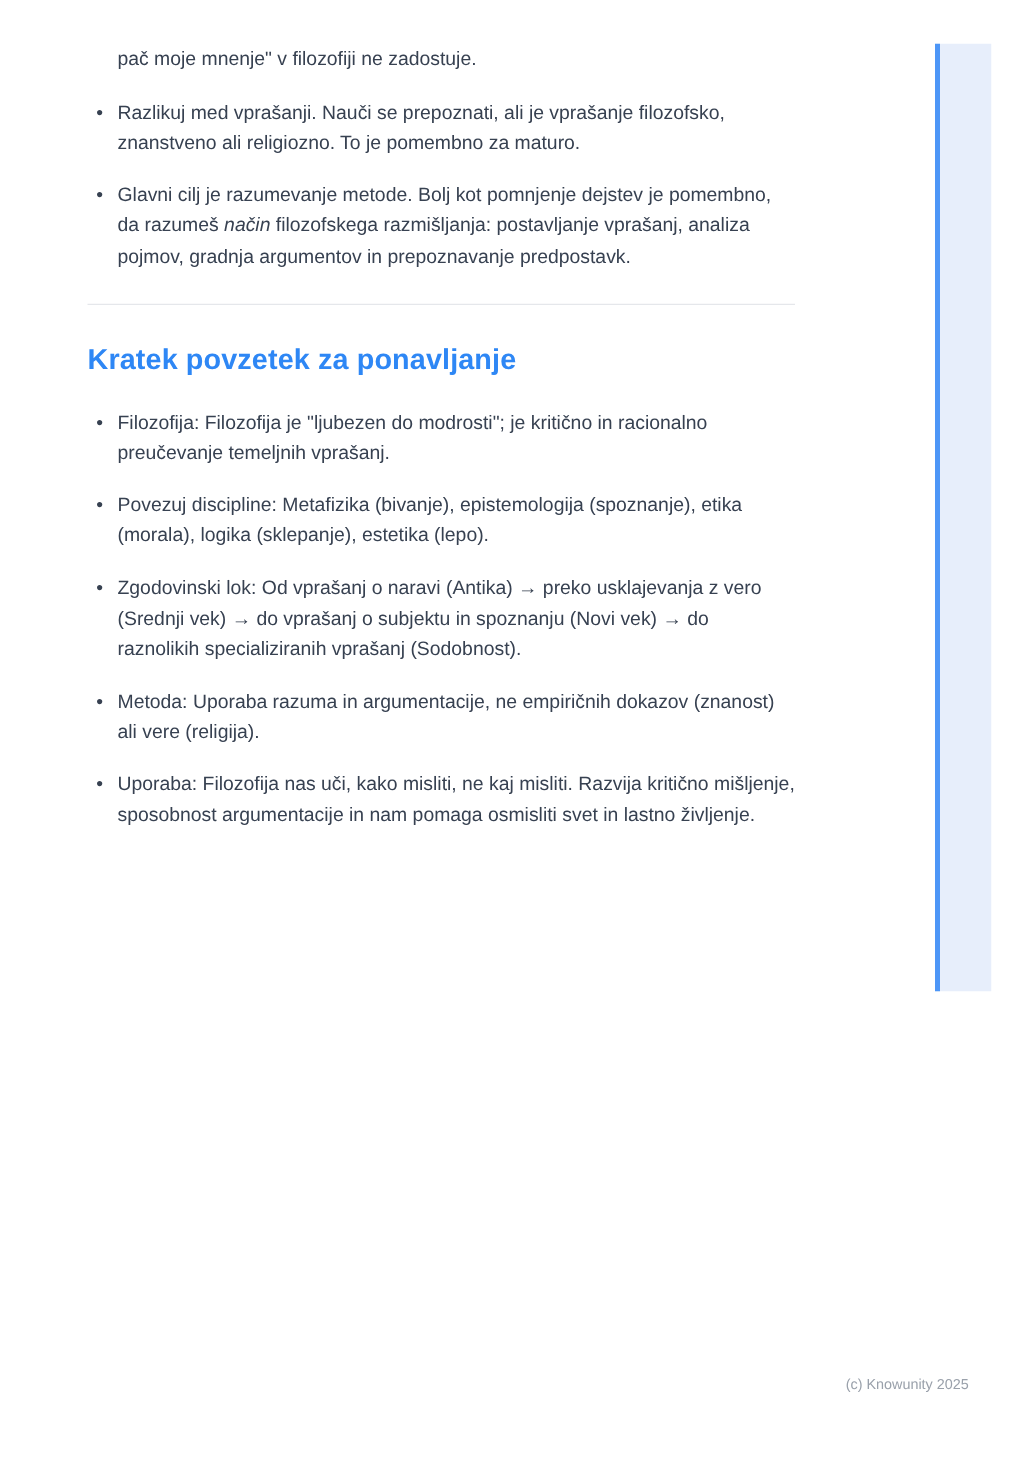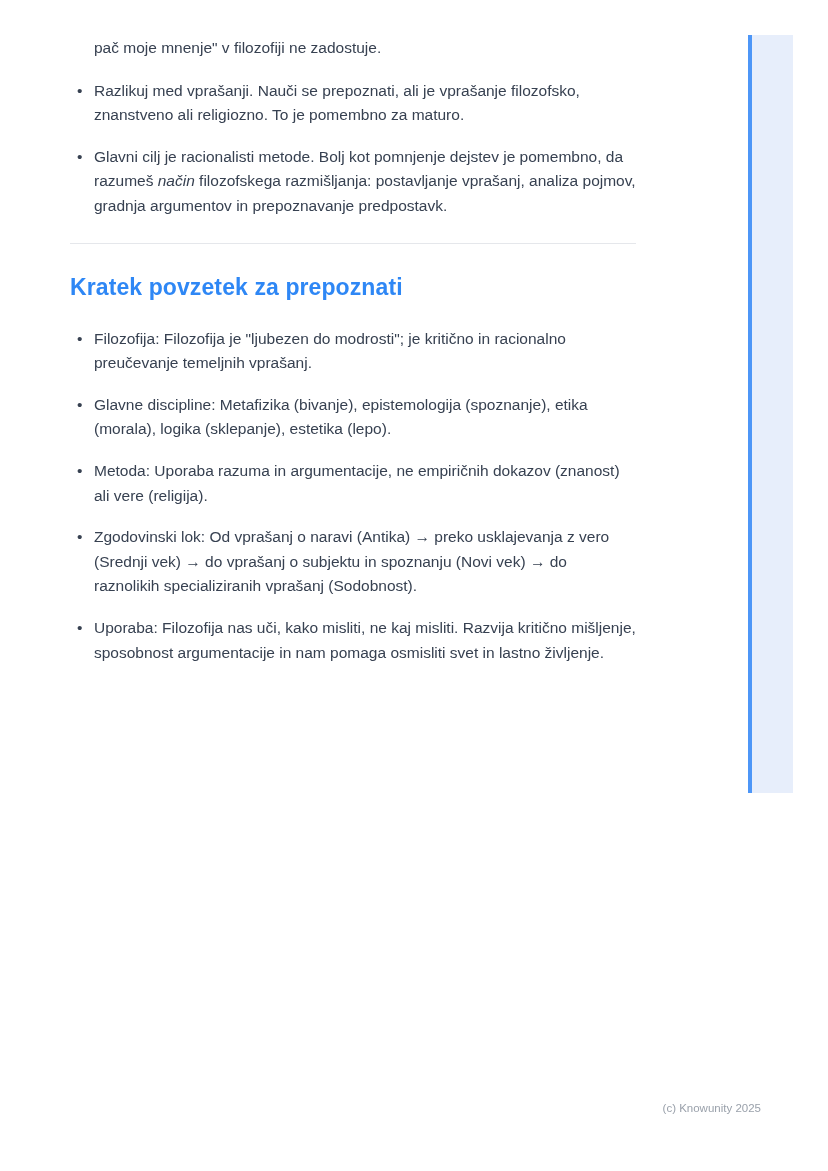--- a/index.html
+++ b/index.html
@@ -69,58 +69,58 @@
     position: absolute;
     left: 748px;
     top: 35px;
     width: 45px;
     height: 758px;
     background: var(--scrollbar-track);
     border-left: 4px solid var(--scrollbar-line);
   }
   .footer-credit {
     position: absolute;
-    right: 67px;
+    right: 53px;
     top: 1102px;
     font-size: 11.5px;
     color: var(--muted-color);
   }
 </style>
 </head>
 <body>
 
 <div class="content">
 
   <p class="body-text continuation">pač moje mnenje" v filozofiji ne zadostuje.</p>
 
   <ul class="doc-list body-text">
     <li>
       <span class="b">Razlikuj med vprašanji.</span><span> Nauči se prepoznati, ali je vprašanje filozofsko, znanstveno ali religiozno. To je pomembno za maturo.</span>
     </li>
     <li>
-      <span class="b">Glavni cilj je racionalisti metode.</span><span> Bolj kot pomnjenje dejstev je pomembno, da razumeš </span><span class="i">način</span><span> filozofskega razmišljanja: postavljanje vprašanj, analiza pojmov, gradnja argumentov in prepoznavanje predpostavk.</span>
+      <span class="b">Glavni cilj je razumevanje metode.</span><span> Bolj kot pomnjenje dejstev je pomembno, da razumeš </span><span class="i">način</span><span> filozofskega razmišljanja: postavljanje vprašanj, analiza pojmov, gradnja argumentov in prepoznavanje predpostavk.</span>
     </li>
   </ul>
 
   <hr class="divider">
 
-  <h2 class="section-heading">Kratek povzetek za prepoznati</h2>
+  <h2 class="section-heading">Kratek povzetek za ponavljanje</h2>
 
   <ul class="doc-list body-text">
     <li>
       <span class="b">Filozofija:</span><span> Filozofija je "ljubezen do modrosti"; je kritično in racionalno preučevanje temeljnih vprašanj.</span>
     </li>
     <li>
-      <span class="b">Glavne discipline:</span><span> Metafizika (bivanje), epistemologija (spoznanje), etika (morala), logika (sklepanje), estetika (lepo).</span>
+      <span class="b">Povezuj discipline:</span><span> Metafizika (bivanje), epistemologija (spoznanje), etika (morala), logika (sklepanje), estetika (lepo).</span>
+    </li>
+    <li>
+      <span class="b">Zgodovinski lok:</span><span> Od vprašanj o naravi (Antika) → preko usklajevanja z vero (Srednji vek) → do vprašanj o subjektu in spoznanju (Novi vek) → do raznolikih specializiranih vprašanj (Sodobnost).</span>
     </li>
     <li>
       <span class="b">Metoda:</span><span> Uporaba razuma in argumentacije, ne empiričnih dokazov (znanost) ali vere (religija).</span>
-    </li>
-    <li>
-      <span class="b">Zgodovinski lok:</span><span> Od vprašanj o naravi (Antika) → preko usklajevanja z vero (Srednji vek) → do vprašanj o subjektu in spoznanju (Novi vek) → do raznolikih specializiranih vprašanj (Sodobnost).</span>
     </li>
     <li>
       <span class="b">Uporaba:</span><span> Filozofija nas uči, kako misliti, ne kaj misliti. Razvija kritično mišljenje, sposobnost argumentacije in nam pomaga osmisliti svet in lastno življenje.</span>
     </li>
   </ul>
 
 </div>
 
 <div class="scrollbar-track"></div>
 

